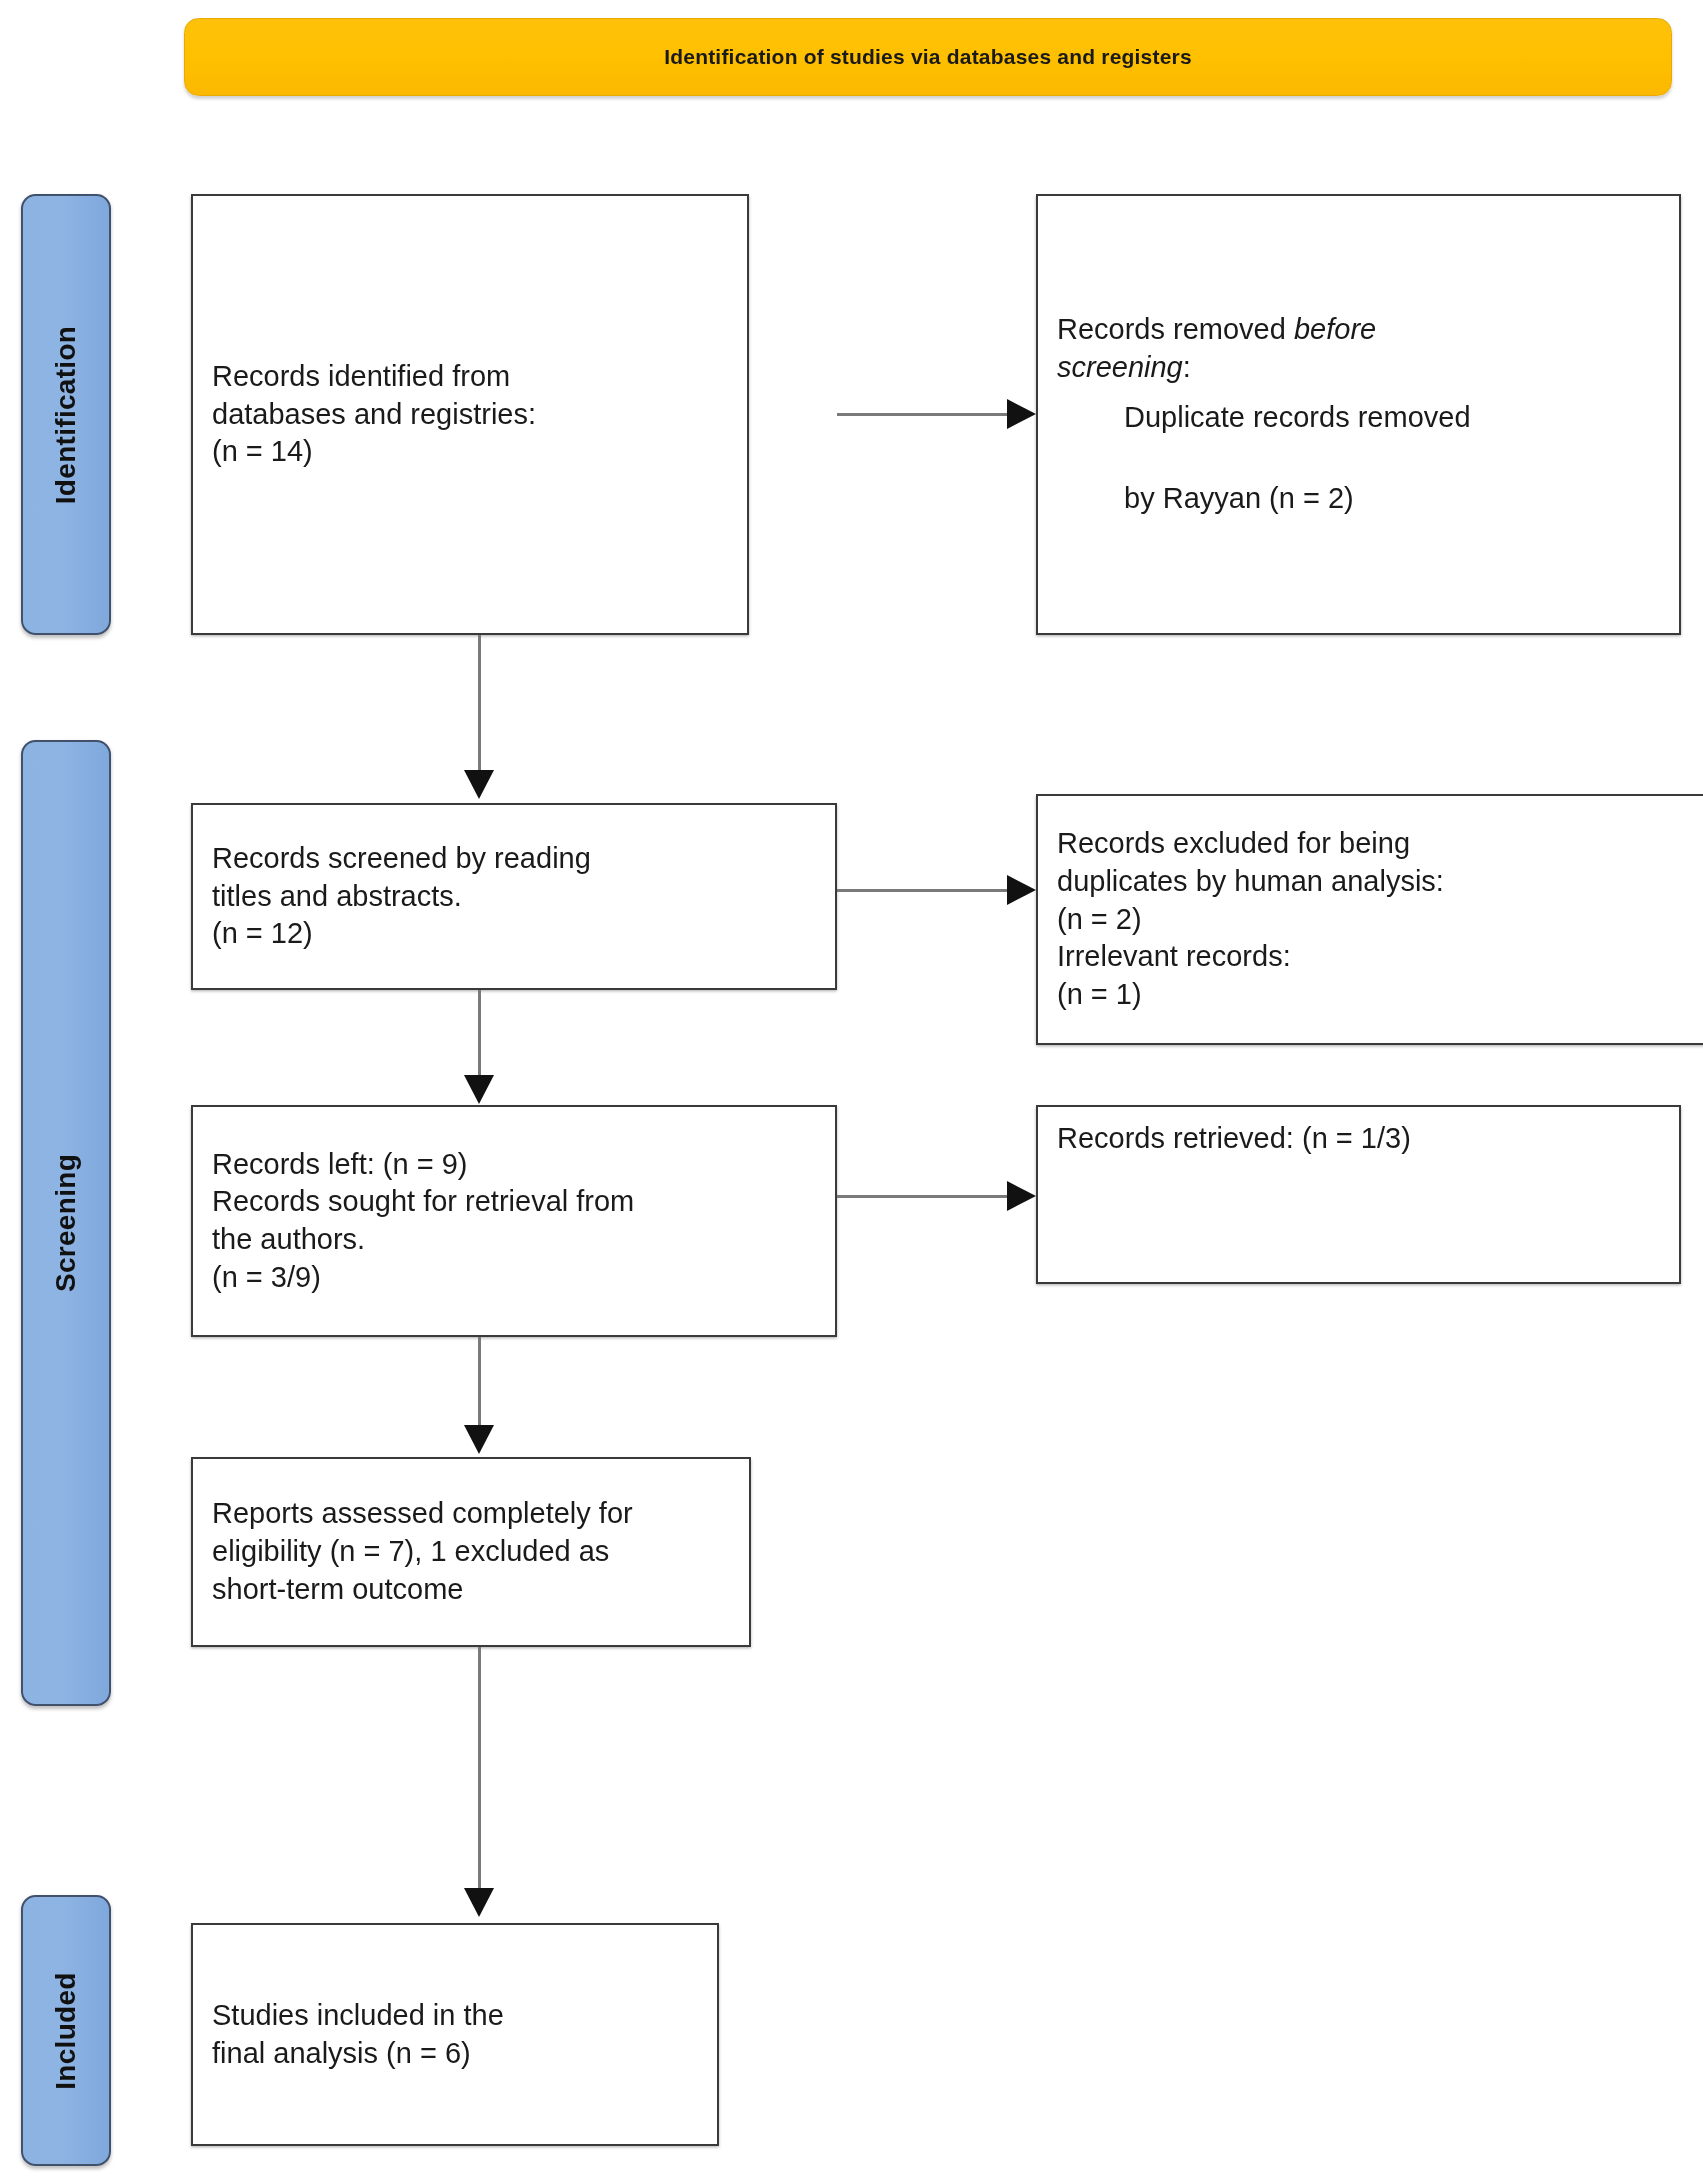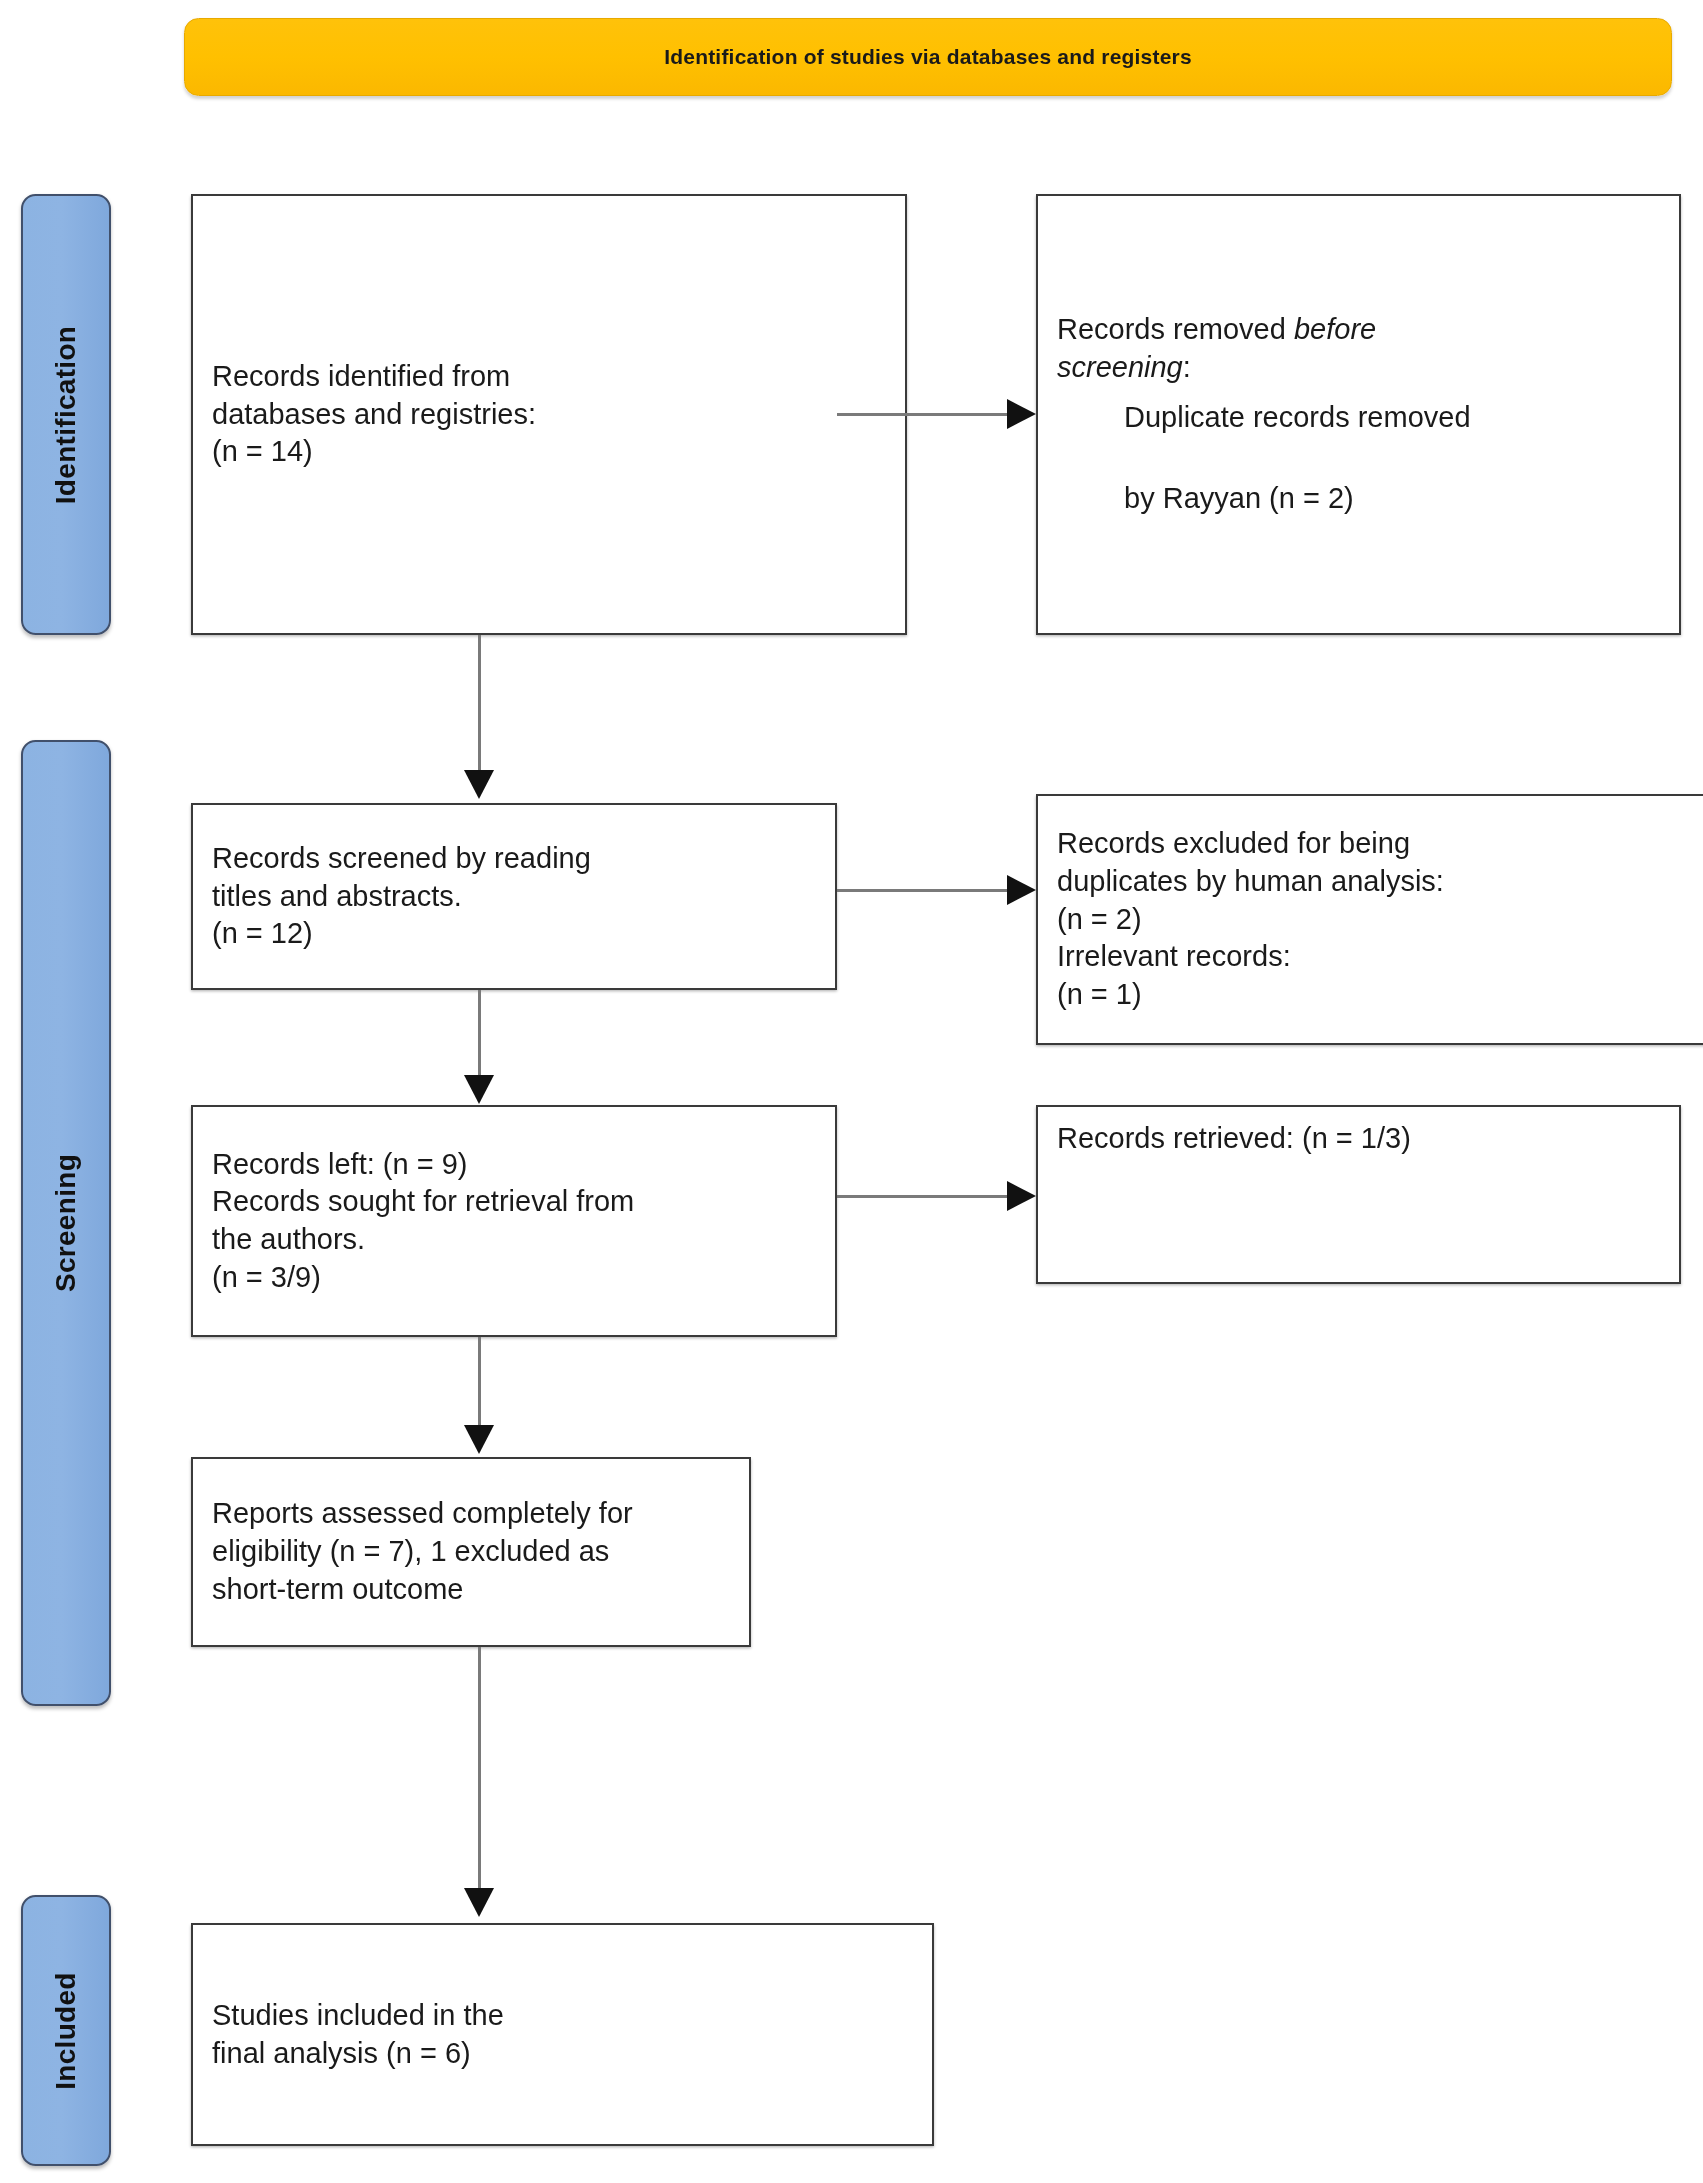--- a/index.html
+++ b/index.html
@@ -124,21 +124,21 @@
   </div>
 
   <div class="stage-pill" style="left:21px; top:740px; width:90px; height:966px;">
     <span class="stage-pill-text">Screening</span>
   </div>
 
   <div class="stage-pill" style="left:21px; top:1895px; width:90px; height:271px;">
     <span class="stage-pill-text">Included</span>
   </div>
 
-  <div class="flow-box" style="left:191px; top:194px; width:716px; height:441px;">
+  <div class="flow-box" style="left:191px; top:194px; width:558px; height:441px;">
     <div class="flow-box-text">
       <span>Records identified from</span><br>
       <span>databases and registries:</span><br>
       <span>(n = 14)</span>
     </div>
   </div>
 
   <div class="flow-box" style="left:1036px; top:194px; width:645px; height:441px;">
     <div class="flow-box-text">
       <span>Records removed </span><span class="ital">before</span><br>
@@ -182,21 +182,21 @@
   </div>
 
   <div class="flow-box" style="left:191px; top:1457px; width:560px; height:190px;">
     <div class="flow-box-text">
       <span>Reports assessed completely for</span><br>
       <span>eligibility (n = 7), 1 excluded as</span><br>
       <span>short-term outcome</span>
     </div>
   </div>
 
-  <div class="flow-box" style="left:191px; top:1923px; width:743px; height:223px;">
+  <div class="flow-box" style="left:191px; top:1923px; width:528px; height:223px;">
     <div class="flow-box-text">
       <span>Studies included in the</span><br>
       <span>final analysis (n = 6)</span>
     </div>
   </div>
 
   <div class="conn-h" style="left:837px; top:413px; width:170px;"></div>
   <div class="arrow-right" style="left:1007px; top:399px;"></div>
 
   <div class="conn-v" style="left:478px; top:635px; height:137px;"></div>

